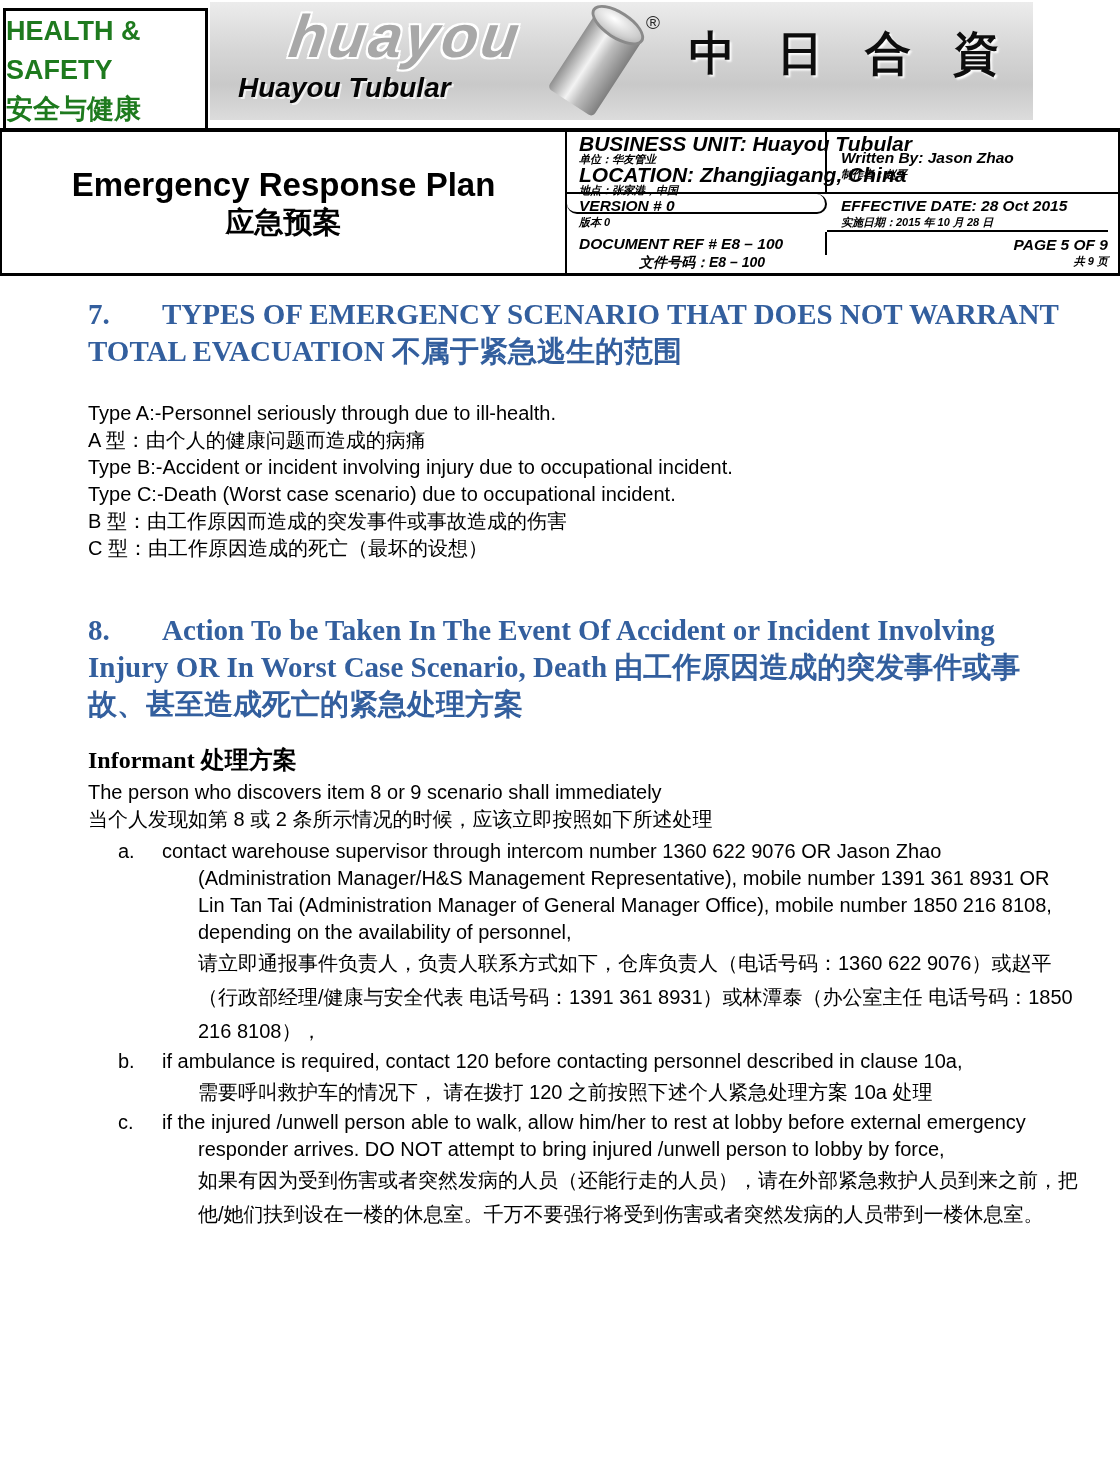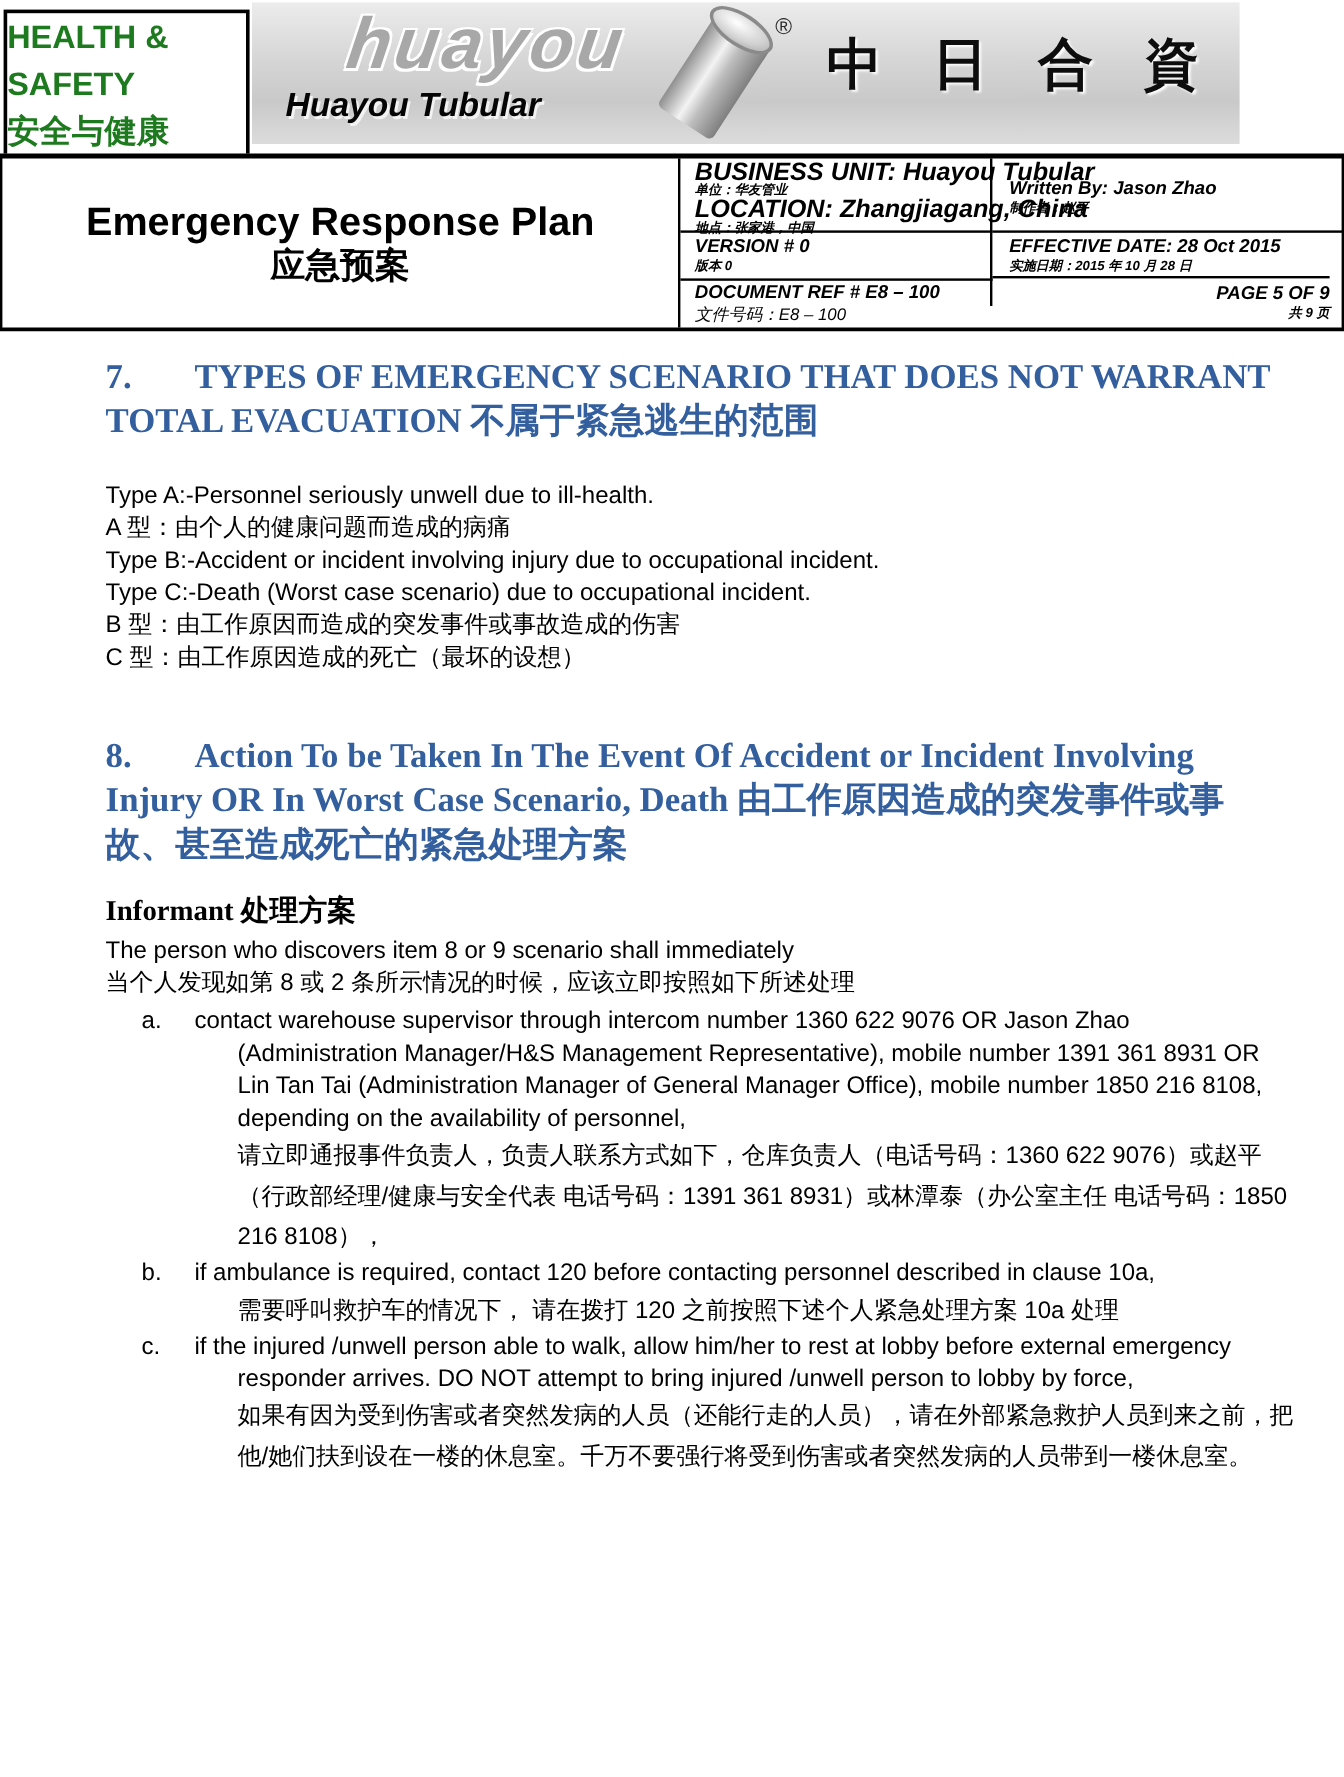--- a/index.html
+++ b/index.html
@@ -34,28 +34,28 @@
   .doc-table{position:absolute;left:0;top:128px;width:1120px;height:148px;box-sizing:border-box;
              border-top:4px solid #000;border-bottom:3px solid #000;
              border-left:2px solid #000;border-right:2px solid #000;background:#fff;}
   .cell{position:absolute;box-sizing:border-box;}
   .cell-title{left:0;top:0;width:565px;height:141px;border-right:2px solid #000;
               display:flex;flex-direction:column;justify-content:center;align-items:center;text-align:center;}
   .title-en{font-size:33px;font-weight:bold;line-height:38px;}
   .title-zh{font-size:29px;font-weight:bold;line-height:36px;}
   .mid-r1{left:565px;top:0;width:260px;height:62px;border-right:2px solid #000;border-bottom:2px solid #000;padding:3px 0 0 12px;}
   .right-r1{left:825px;top:0;width:293px;height:62px;border-bottom:2px solid #000;padding:16px 0 0 14px;}
-  .mid-r2{left:565px;top:62px;width:260px;height:40px;border-right:2px solid #000;border-bottom:2px solid #000;padding:2px 0 0 12px;}
+  .mid-r2{left:565px;top:62px;width:260px;height:20px;border-right:2px solid #000;border-bottom:2px solid #000;padding:2px 0 0 12px;border-radius:13px;}
   .right-r2{left:825px;top:62px;width:281px;height:38px;border-bottom:2px solid #000;padding:2px 0 0 14px;}
   .mid-r3{left:565px;top:100px;width:260px;height:23px;border-right:2px solid #000;padding:2px 0 0 12px;}
   .right-r3{left:825px;top:100px;width:293px;height:41px;text-align:right;padding:3px 12px 0 0;}
   .info-en{font-size:21px;font-weight:bold;font-style:italic;line-height:17px;white-space:nowrap;}
   .info-zh{font-size:11px;font-weight:bold;font-style:italic;line-height:14px;white-space:nowrap;}
   .info-en2{font-size:15.5px;font-weight:bold;font-style:italic;line-height:19px;white-space:nowrap;}
-  .docref-zh{font-size:14px;font-weight:normal;font-style:italic;line-height:19px;white-space:nowrap;}
+  .docref-zh{font-size:14px;font-weight:bold;font-style:italic;line-height:19px;white-space:nowrap;text-align:center;}
 
   
   .body{position:absolute;left:88px;top:296px;width:992px;}
   .h-sec{font-family:"Liberation Serif",serif;color:#335F9E;font-weight:bold;
          font-size:29px;line-height:37px;margin:0;}
   .h-num{display:inline-block;width:74px;}
   .sec7{margin-bottom:30px;}
   .sec8{margin-top:50px;margin-bottom:22px;}
   .body-line{margin:0;font-size:20px;line-height:27px;}
   .informant{font-family:"Liberation Serif",serif;font-weight:bold;font-size:24px;line-height:30px;margin:0 0 4px 0;}
@@ -122,21 +122,21 @@
     </div>
   </div>
 
   <div class="body">
 
     <div class="h-sec sec7">
       <span class="h-num">7.</span><span>TYPES OF EMERGENCY SCENARIO THAT DOES NOT WARRANT</span><br>
       <span>TOTAL EVACUATION 不属于紧急逃生的范围</span>
     </div>
 
-    <p class="body-line">Type A:-Personnel seriously unwell due to ill-health.</p>
+    <p class="body-line">Type A:-Personnel seriously through due to ill-health.</p>
     <p class="body-line">A 型：由个人的健康问题而造成的病痛</p>
     <p class="body-line">Type B:-Accident or incident involving injury due to occupational incident.</p>
     <p class="body-line">Type C:-Death (Worst case scenario) due to occupational incident.</p>
     <p class="body-line">B 型：由工作原因而造成的突发事件或事故造成的伤害</p>
     <p class="body-line">C 型：由工作原因造成的死亡（最坏的设想）</p>
 
     <div class="h-sec sec8">
       <span class="h-num">8.</span><span>Action To be Taken In The Event Of Accident or Incident Involving</span><br>
       <span>Injury OR In Worst Case Scenario, Death 由工作原因造成的突发事件或事</span><br>
       <span>故、甚至造成死亡的紧急处理方案</span>

